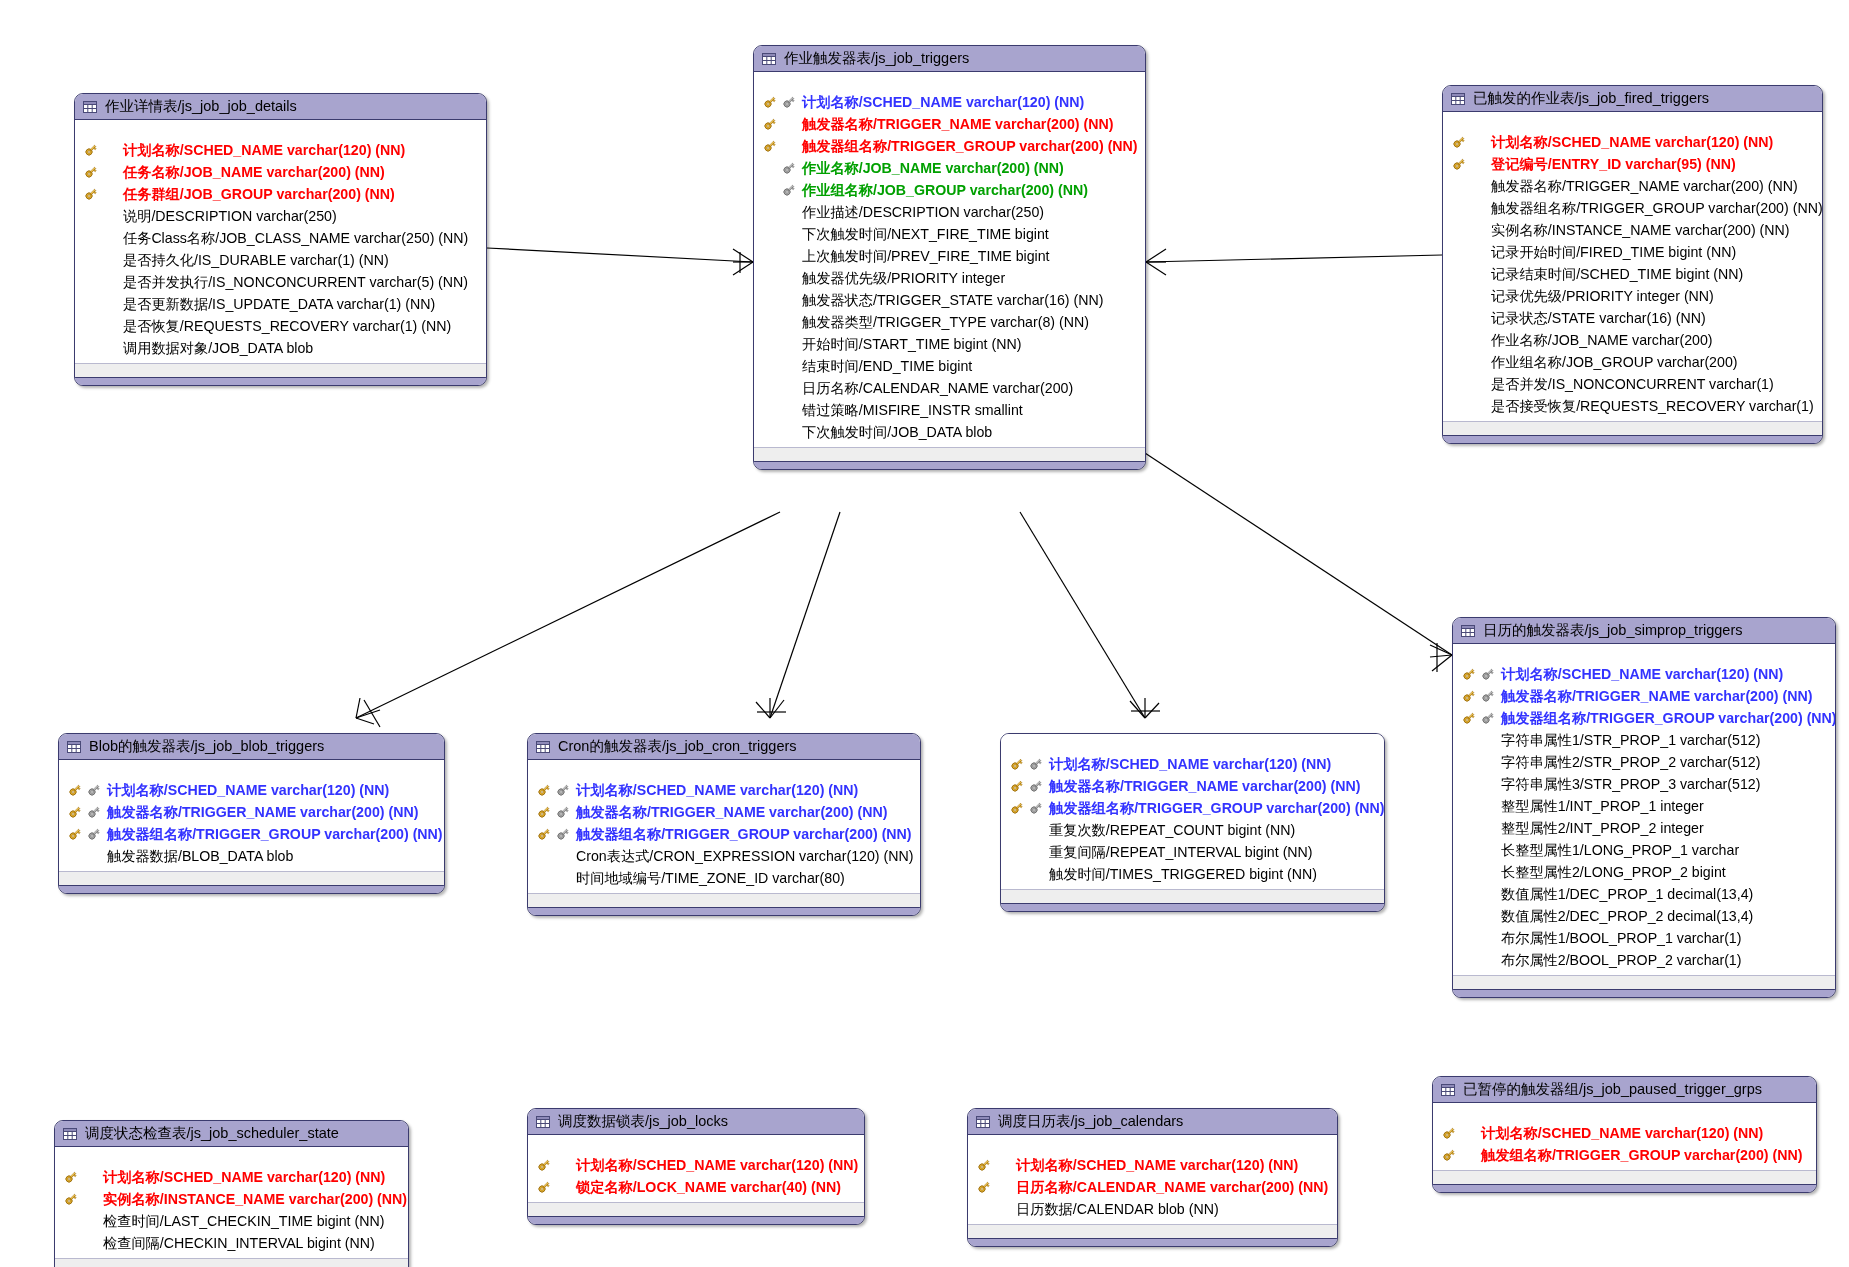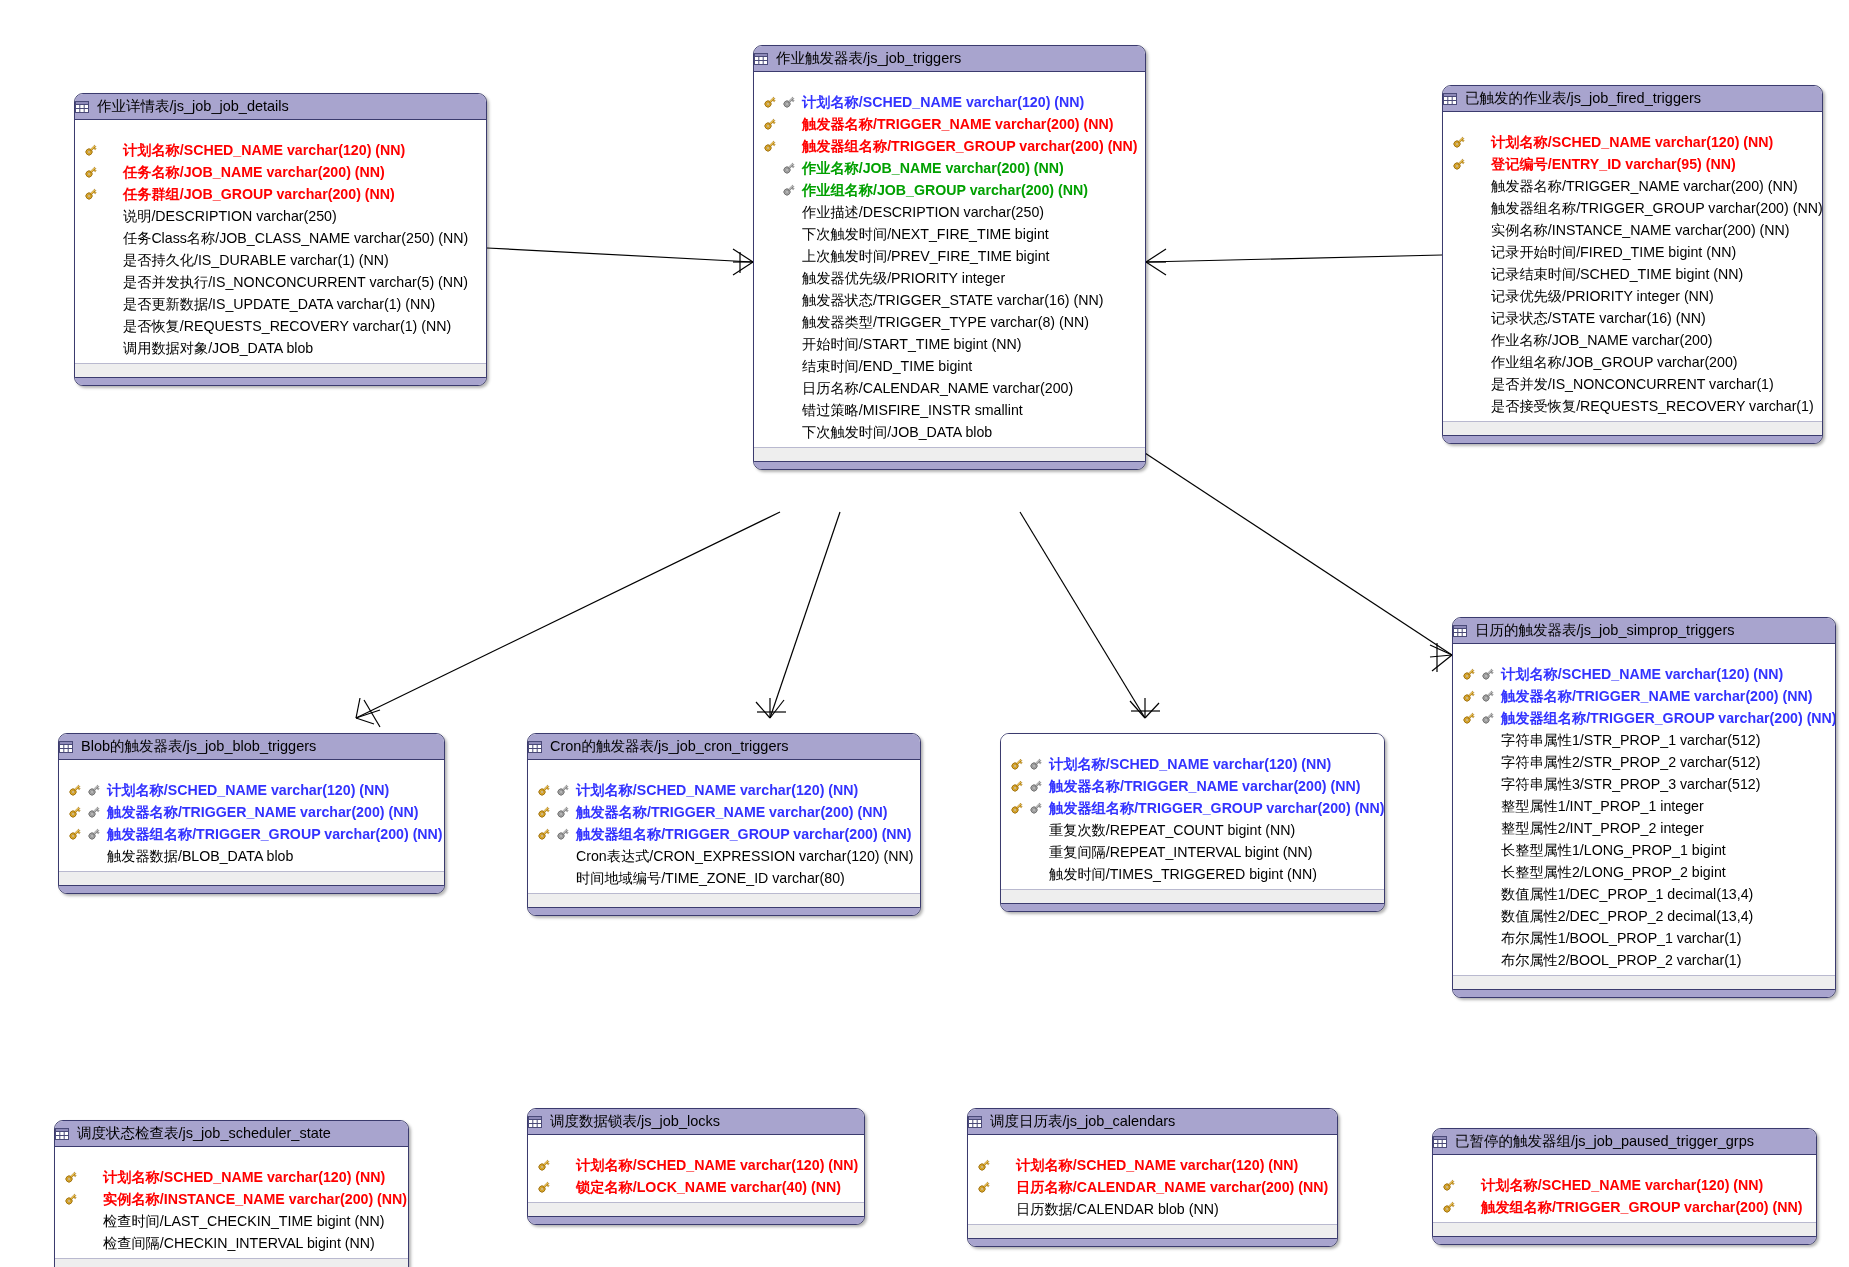--- a/index.html
+++ b/index.html
@@ -33,21 +33,21 @@
     border-radius: 9px;
     box-shadow: 2px 2px 3px rgba(0,0,0,0.30);
     overflow: hidden;
   }
   .entity-title {
     background: #a8a4ce;
     border-bottom: 1px solid #3b3b6e;
     height: 25px;
     display: flex;
     align-items: center;
-    padding: 0 0;
+    padding: 0 8px;
     font-size: 14.5px;
     color: #000000;
     white-space: nowrap;
     border-top-left-radius: 8px;
     border-top-right-radius: 8px;
   }
   .tbl-icon {
     width: 14px;
     height: 12px;
     margin-right: 8px;
@@ -611,21 +611,21 @@
           <span class="field-label c-black">整型属性1/INT_PROP_1 integer</span>
         </div>
         <div class="field">
           <span class="keyslot"></span>
           <span class="keyslot"></span>
           <span class="field-label c-black">整型属性2/INT_PROP_2 integer</span>
         </div>
         <div class="field">
           <span class="keyslot"></span>
           <span class="keyslot"></span>
-          <span class="field-label c-black">长整型属性1/LONG_PROP_1 bigint</span>
+          <span class="field-label c-black">长整型属性1/LONG_PROP_1 varchar</span>
         </div>
         <div class="field">
           <span class="keyslot"></span>
           <span class="keyslot"></span>
           <span class="field-label c-black">长整型属性2/LONG_PROP_2 bigint</span>
         </div>
         <div class="field">
           <span class="keyslot"></span>
           <span class="keyslot"></span>
           <span class="field-label c-black">数值属性1/DEC_PROP_1 decimal(13,4)</span>
@@ -1088,21 +1088,21 @@
         </div>
         <div class="field">
           <span class="keyslot"></span>
           <span class="keyslot"></span>
           <span class="field-label c-black">日历数据/CALENDAR blob (NN)</span>
         </div>
       </div>
       <div class="entity-footer"></div>
       <div class="entity-foot2"></div>
     </div>
-    <div class="entity" style="left: 1432px; top: 1128px; width: 385px;">
+    <div class="entity" style="left: 1432px; top: 1076px; width: 385px;">
       <div class="entity-title">
         <svg class="tbl-icon" viewBox="0 0 14 12" xmlns="http://www.w3.org/2000/svg">
           <rect x="0.5" y="0.5" width="13" height="11" fill="#ffffff" stroke="#4a4a78"></rect>
           <rect x="0.5" y="0.5" width="13" height="3" fill="#8e8ab8" stroke="#4a4a78"></rect>
           <line x1="4.8" y1="3.5" x2="4.8" y2="11.5" stroke="#4a4a78"></line>
           <line x1="9.2" y1="3.5" x2="9.2" y2="11.5" stroke="#4a4a78"></line>
           <line x1="0.5" y1="7.5" x2="13.5" y2="7.5" stroke="#4a4a78"></line>
         </svg>
         <span>已暂停的触发器组/js_job_paused_trigger_grps</span>
       </div>

